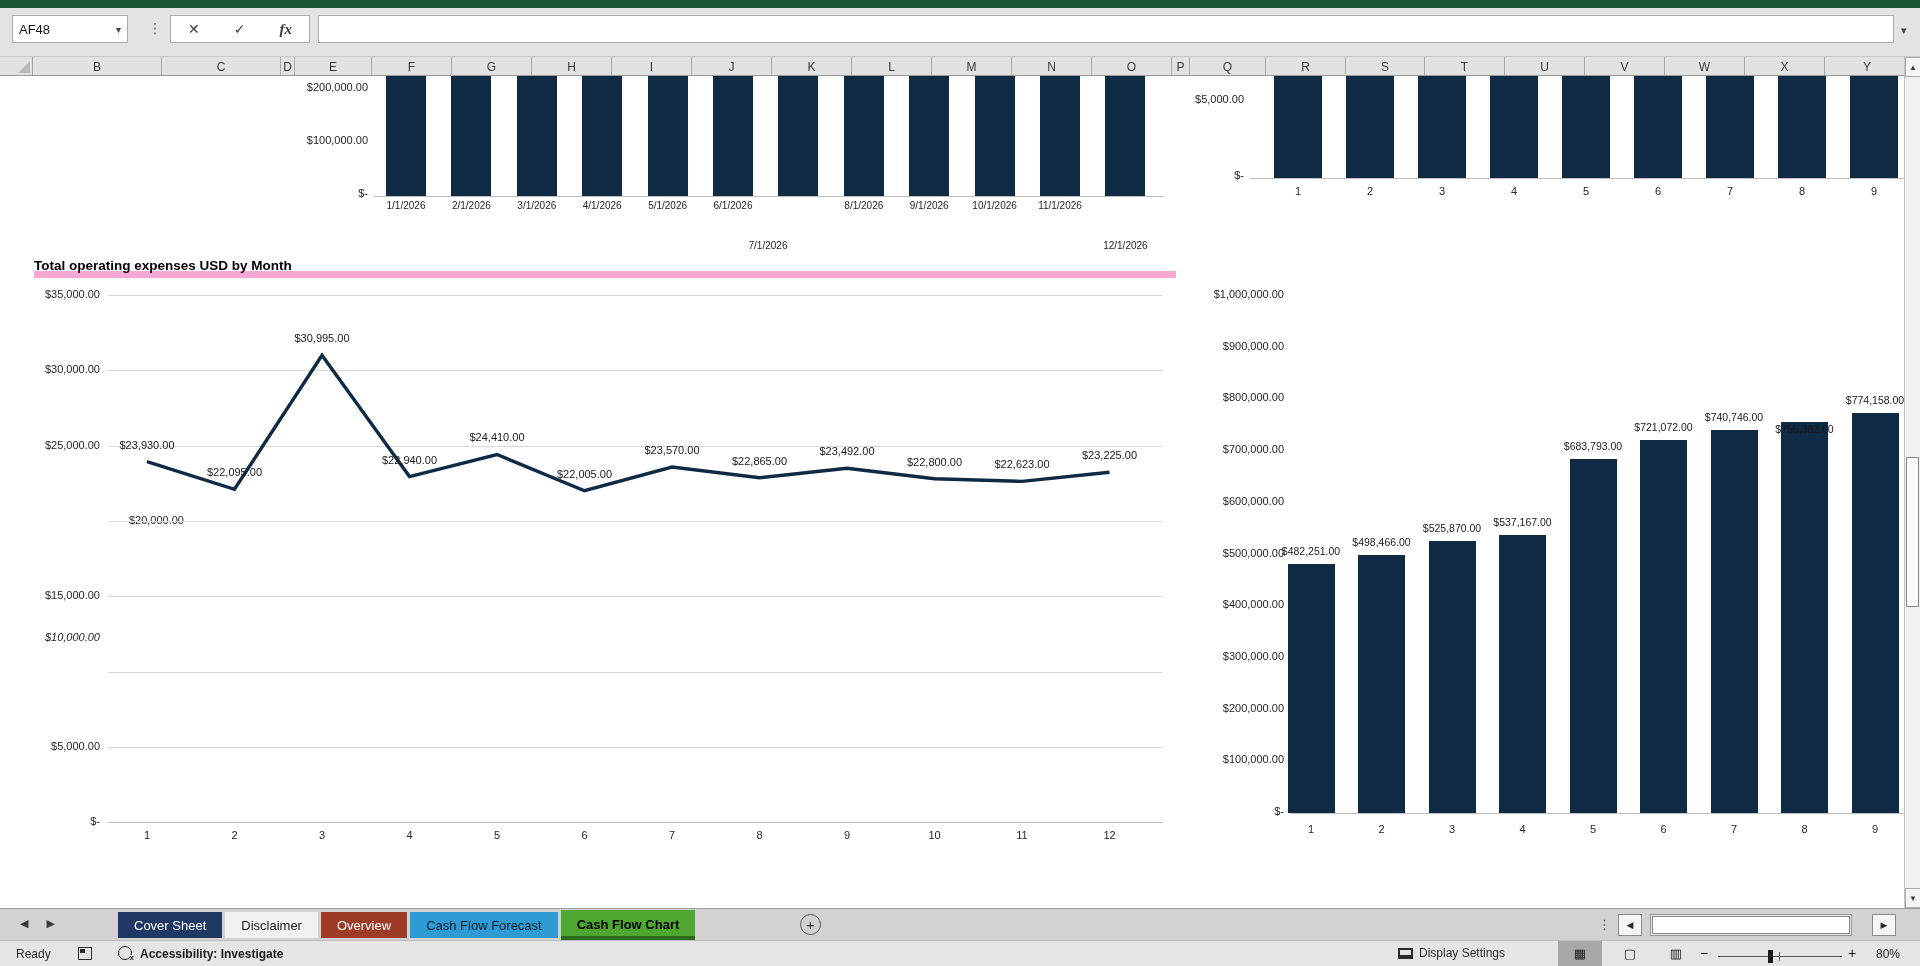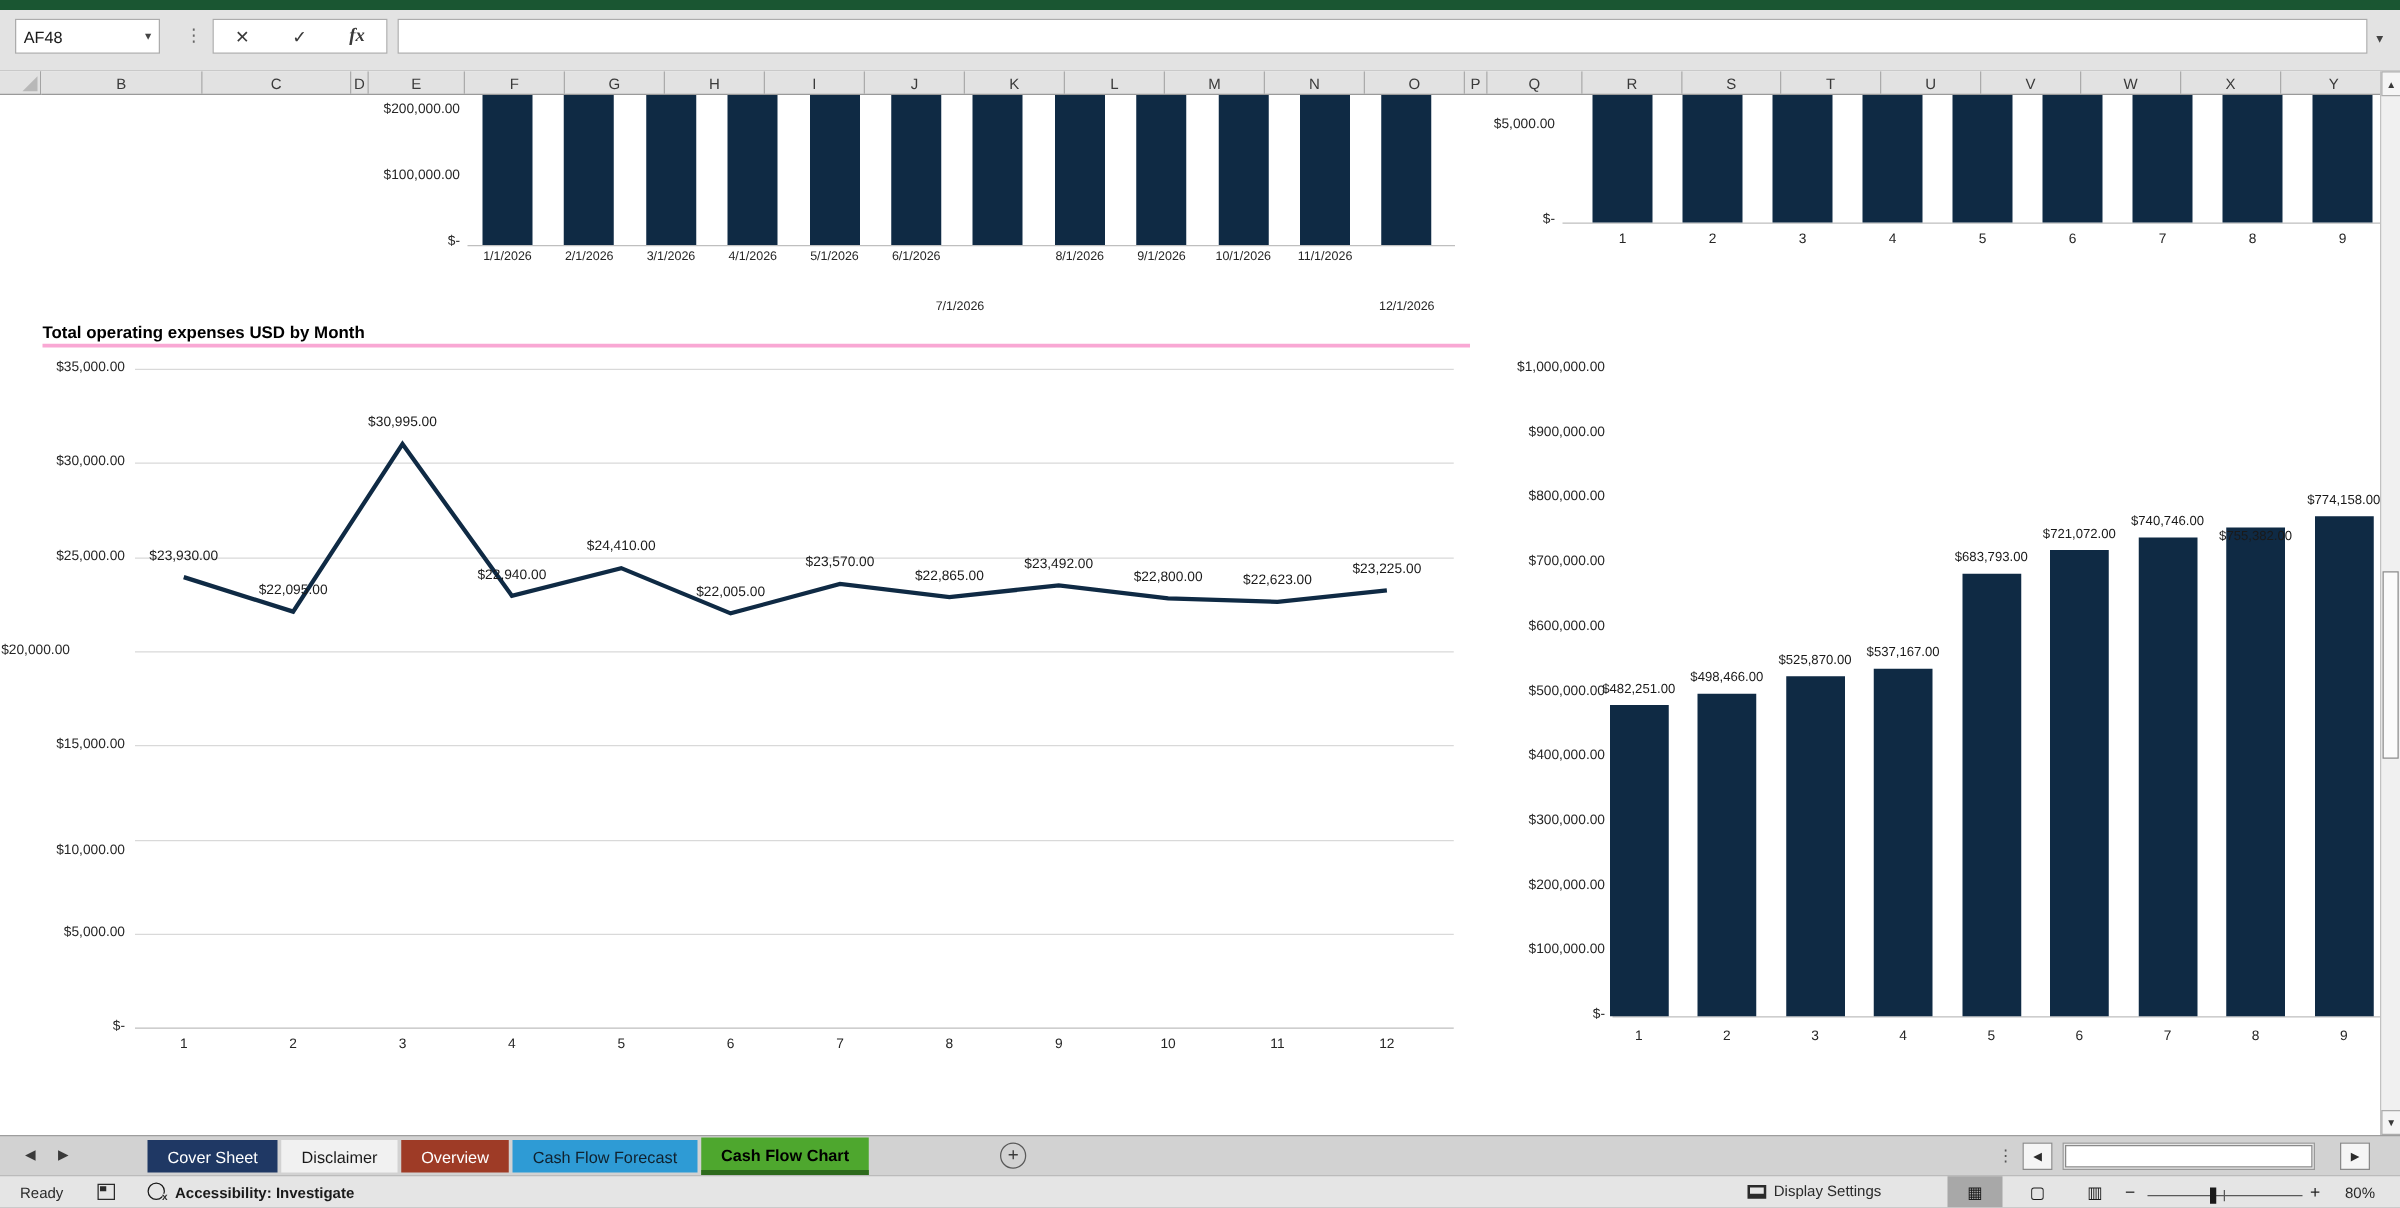--- a/index.html
+++ b/index.html
@@ -30,21 +30,21 @@
   .row-h.active { background:#1D4E89; color:#fff; border-bottom-color:#1D4E89; }
   
   #sheet { position:absolute; left:0; top:76px; width:1920px; height:832px; background:#fff; overflow:hidden; }
   .chart-layer { position:absolute; left:0; top:0; width:1920px; height:832px; }
   .ytick { position:absolute; font-size:11px; color:#262626; white-space:nowrap; }
   .xcat  { position:absolute; font-size:11px; color:#262626; text-align:center; }
   .vbar  { position:absolute; }
   .gline { position:absolute; height:1px; background:#D9D9D9; }
   .bline { position:absolute; height:1px; background:#BFBFBF; }
   .dlabel{ position:absolute; font-size:11px; color:#1a1a1a; text-align:center; white-space:nowrap; }
-  .chart-title { position:absolute; height:22px; font-size:13.5px; font-weight:bold; color:#000; border-bottom:3px solid #f9a8d4; line-height:19px; }
+  .chart-title { position:absolute; height:22px; font-size:13.5px; font-weight:bold; color:#000; border-bottom:7px solid #f9a8d4; line-height:19px; }
   
   #vscroll { position:absolute; left:1904px; top:57px; width:16px; height:851px; background:#F0F0F0; border-left:1px solid #C2C2C2; z-index:30; }
   .sbtn { position:absolute; left:0; width:16px; height:20px; background:#F5F5F5; border:1px solid #ACACAC; color:#3a3a3a; font-size:8px; display:flex; align-items:center; justify-content:center; }
   #vthumb { position:absolute; left:1px; top:400px; width:13px; height:150px; background:#FBFBFB; border:1px solid #8A8A8A; }
   
   #tabbar { position:absolute; left:0; top:908px; width:1920px; height:32px; background:#D2D2D2; border-top:1px solid #9E9E9E; }
   #tab-nav { position:absolute; left:20px; top:8px; display:flex; gap:18px; color:#3a3a3a; font-size:11px; }
   #tabs { position:absolute; left:118px; top:3px; display:flex; gap:3px; align-items:flex-start; }
   .sheet-tab { height:26px; padding:0 16px; display:flex; align-items:center; font-size:13px; white-space:nowrap; }
   .sheet-tab.active { height:30px; margin-top:-2px; font-weight:bold; border-bottom:4px solid #2D6A1C; padding-top:2px; }
@@ -220,23 +220,23 @@
         <div class="xcat" style="left: 1624px; top: 109px; width: 68px; font-size: 11px;">6</div>
         <div class="xcat" style="left: 1696px; top: 109px; width: 68px; font-size: 11px;">7</div>
         <div class="xcat" style="left: 1768px; top: 109px; width: 68px; font-size: 11px;">8</div>
         <div class="xcat" style="left: 1840px; top: 109px; width: 68px; font-size: 11px;">9</div>
       </div>
     <div class="chart-title" id="title-left" style="left:34px; top:180px; width:1142px;">Total operating expenses USD by Month</div>
     <div class="chart-layer" id="chart3">
         <div class="ytick" style="right: 1820px; top: 212px;">$35,000.00</div>
         <div class="ytick" style="right: 1820px; top: 287.3px;">$30,000.00</div>
         <div class="ytick" style="right: 1820px; top: 362.6px;">$25,000.00</div>
-        <div class="ytick" style="right: 1864px; top: 437.9px;">$20,000.00</div>
+        <div class="ytick" style="right: 1736px; top: 437.9px;">$20,000.00</div>
         <div class="ytick" style="right: 1820px; top: 513.2px;">$15,000.00</div>
-        <div class="ytick" style="right: 1820px; top: 598px;">$10,000.00</div>
+        <div class="ytick" style="right: 1820px; top: 555px; font-style: italic;">$10,000.00</div>
         <div class="ytick" style="right: 1820px; top: 663.8px;">$5,000.00</div>
         <div class="ytick" style="right: 1820px; top: 739.1px;">$-</div>
         <div class="gline" style="left: 108px; top: 219px; width: 1055px;"></div>
         <div class="gline" style="left: 108px; top: 294.3px; width: 1055px;"></div>
         <div class="gline" style="left: 108px; top: 369.6px; width: 1055px;"></div>
         <div class="gline" style="left: 108px; top: 444.9px; width: 1055px;"></div>
         <div class="gline" style="left: 108px; top: 520.2px; width: 1055px;"></div>
         <div class="gline" style="left: 108px; top: 595.5px; width: 1055px;"></div>
         <div class="gline" style="left: 108px; top: 670.8px; width: 1055px;"></div>
         <div class="bline" style="left: 108px; top: 746.1px; width: 1055px;"></div>

